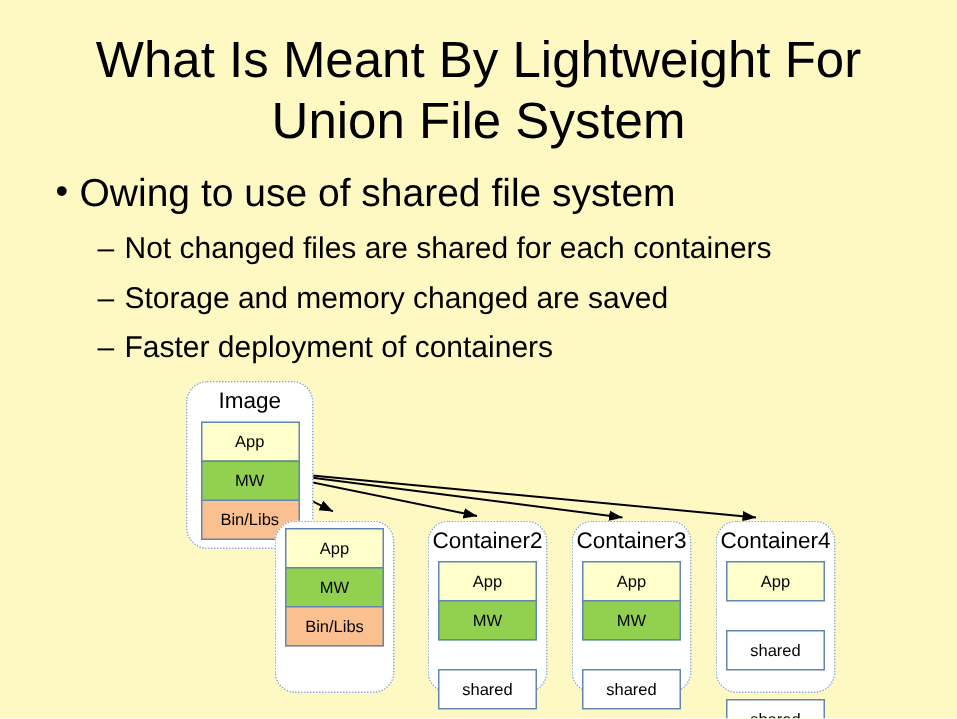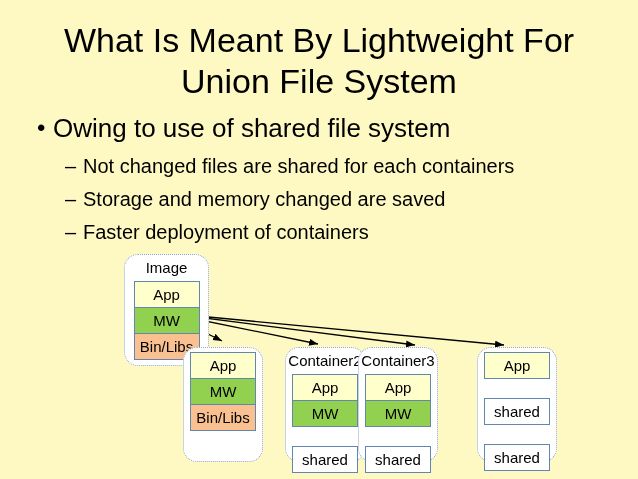--- a/index.html
+++ b/index.html
@@ -70,21 +70,21 @@
   }
   .layer {
     box-sizing: content-box;
     width: 64px;
     height: 25px;
     margin: 0 auto;
     border: 1px solid var(--layer-border, #6286ad);
     display: flex;
     align-items: center;
     justify-content: center;
-    font-size: 15px;
+    font-size: 11px;
     background: #ffffff;
   }
   .layer.first { margin-top: 4px; }
   .layer.stack { margin-top: -1px; }
   .layer.gap   { margin-top: 19px; }
 
   .image-box { left: 80px; top: 254px; width: 85px; height: 112px; margin-left: 44px; }
   .container-box { top: 347px; width: 80px; height: 115px; }
 
   
@@ -146,26 +146,27 @@
     <div class="layer stack" style="background-color: rgb(250, 192, 144);">Bin/Libs</div>
   </div>
 
   <div class="outer-box container-box" style="left:285px;">
     <div class="box-title">Container2</div>
     <div class="layer first" style="background-color: rgb(255, 255, 204);">App</div>
     <div class="layer stack" style="background-color: rgb(146, 208, 80);">MW</div>
     <div class="layer gap" style="background-color: rgb(255, 255, 255);">shared</div>
   </div>
 
-  <div class="outer-box container-box" style="left:358px;">
+  <div class="outer-box container-box" style="left:381px;">
     <div class="box-title">Container3</div>
     <div class="layer first" style="background-color: rgb(255, 255, 204);">App</div>
     <div class="layer stack" style="background-color: rgb(146, 208, 80);">MW</div>
     <div class="layer gap" style="background-color: rgb(255, 255, 255);">shared</div>
   </div>
 
   <div class="outer-box container-box" style="left:477px;">
+    <div class="box-title">Container4</div>
     <div class="layer first" style="background-color: rgb(255, 255, 204);">App</div>
     <div class="layer gap" style="background-color: rgb(255, 255, 255);">shared</div>
     <div class="layer gap" style="background-color: rgb(255, 255, 255);">shared</div>
   </div>
 
 </div>
 
 </body></html>

